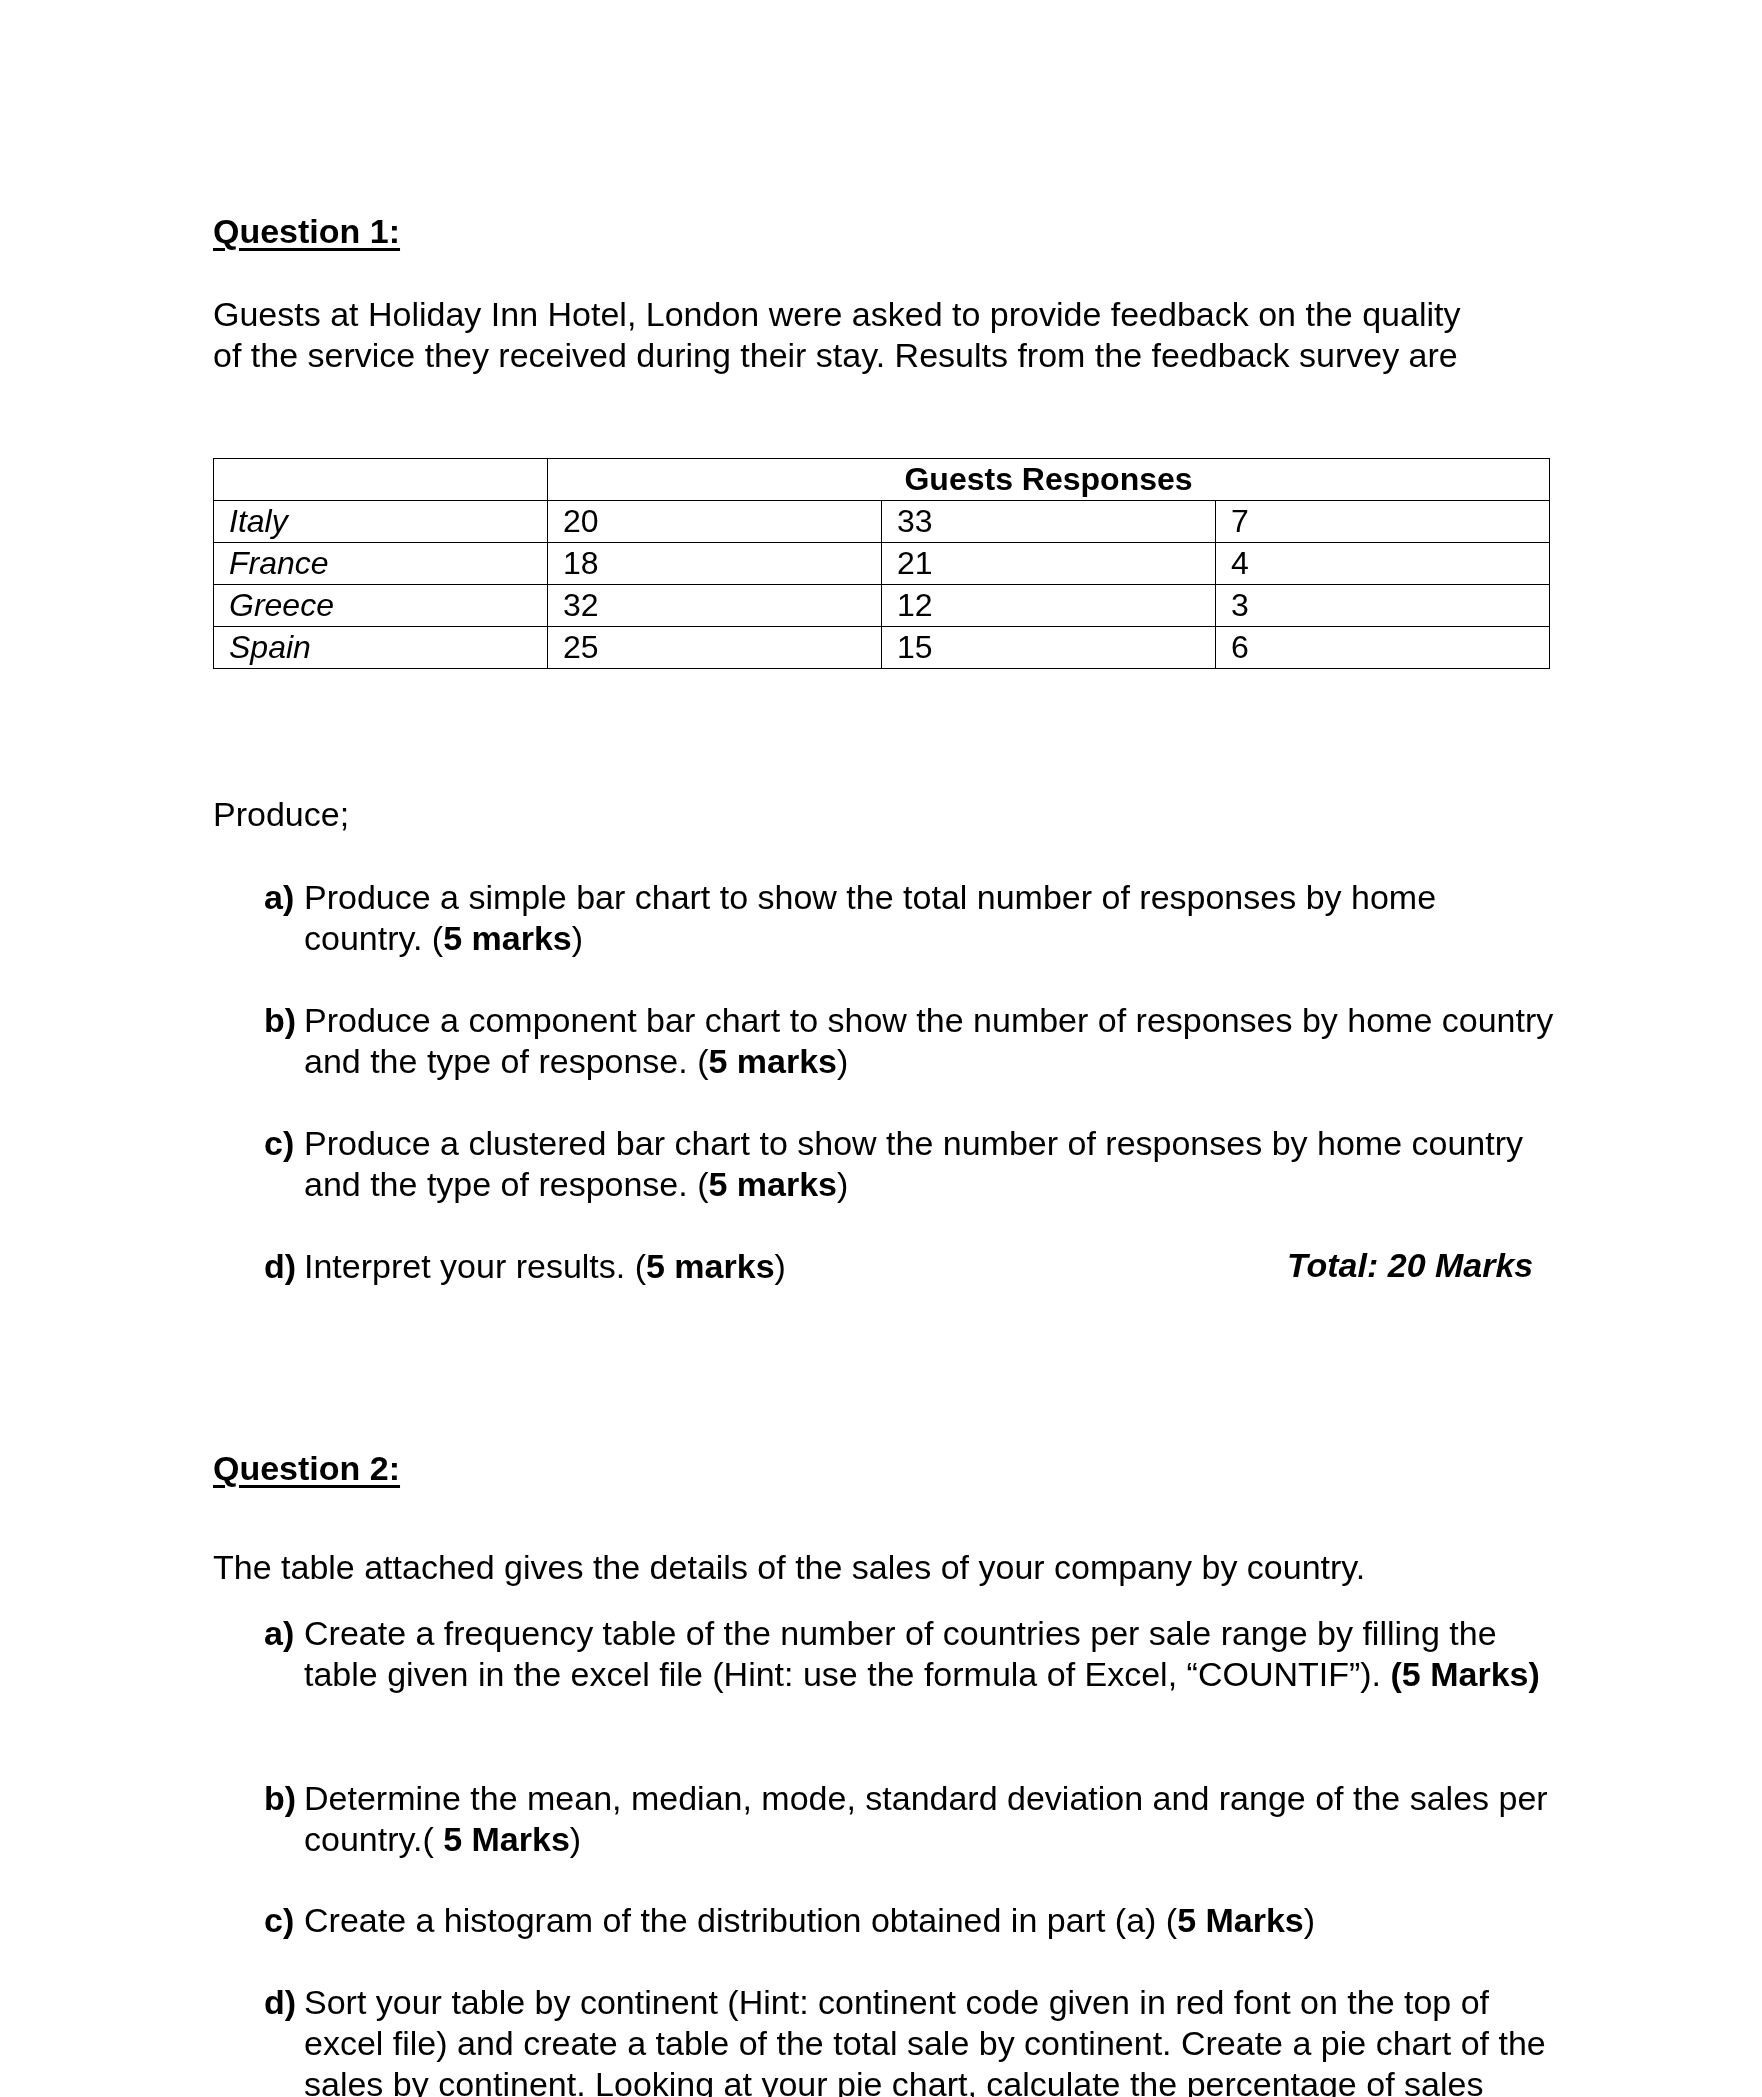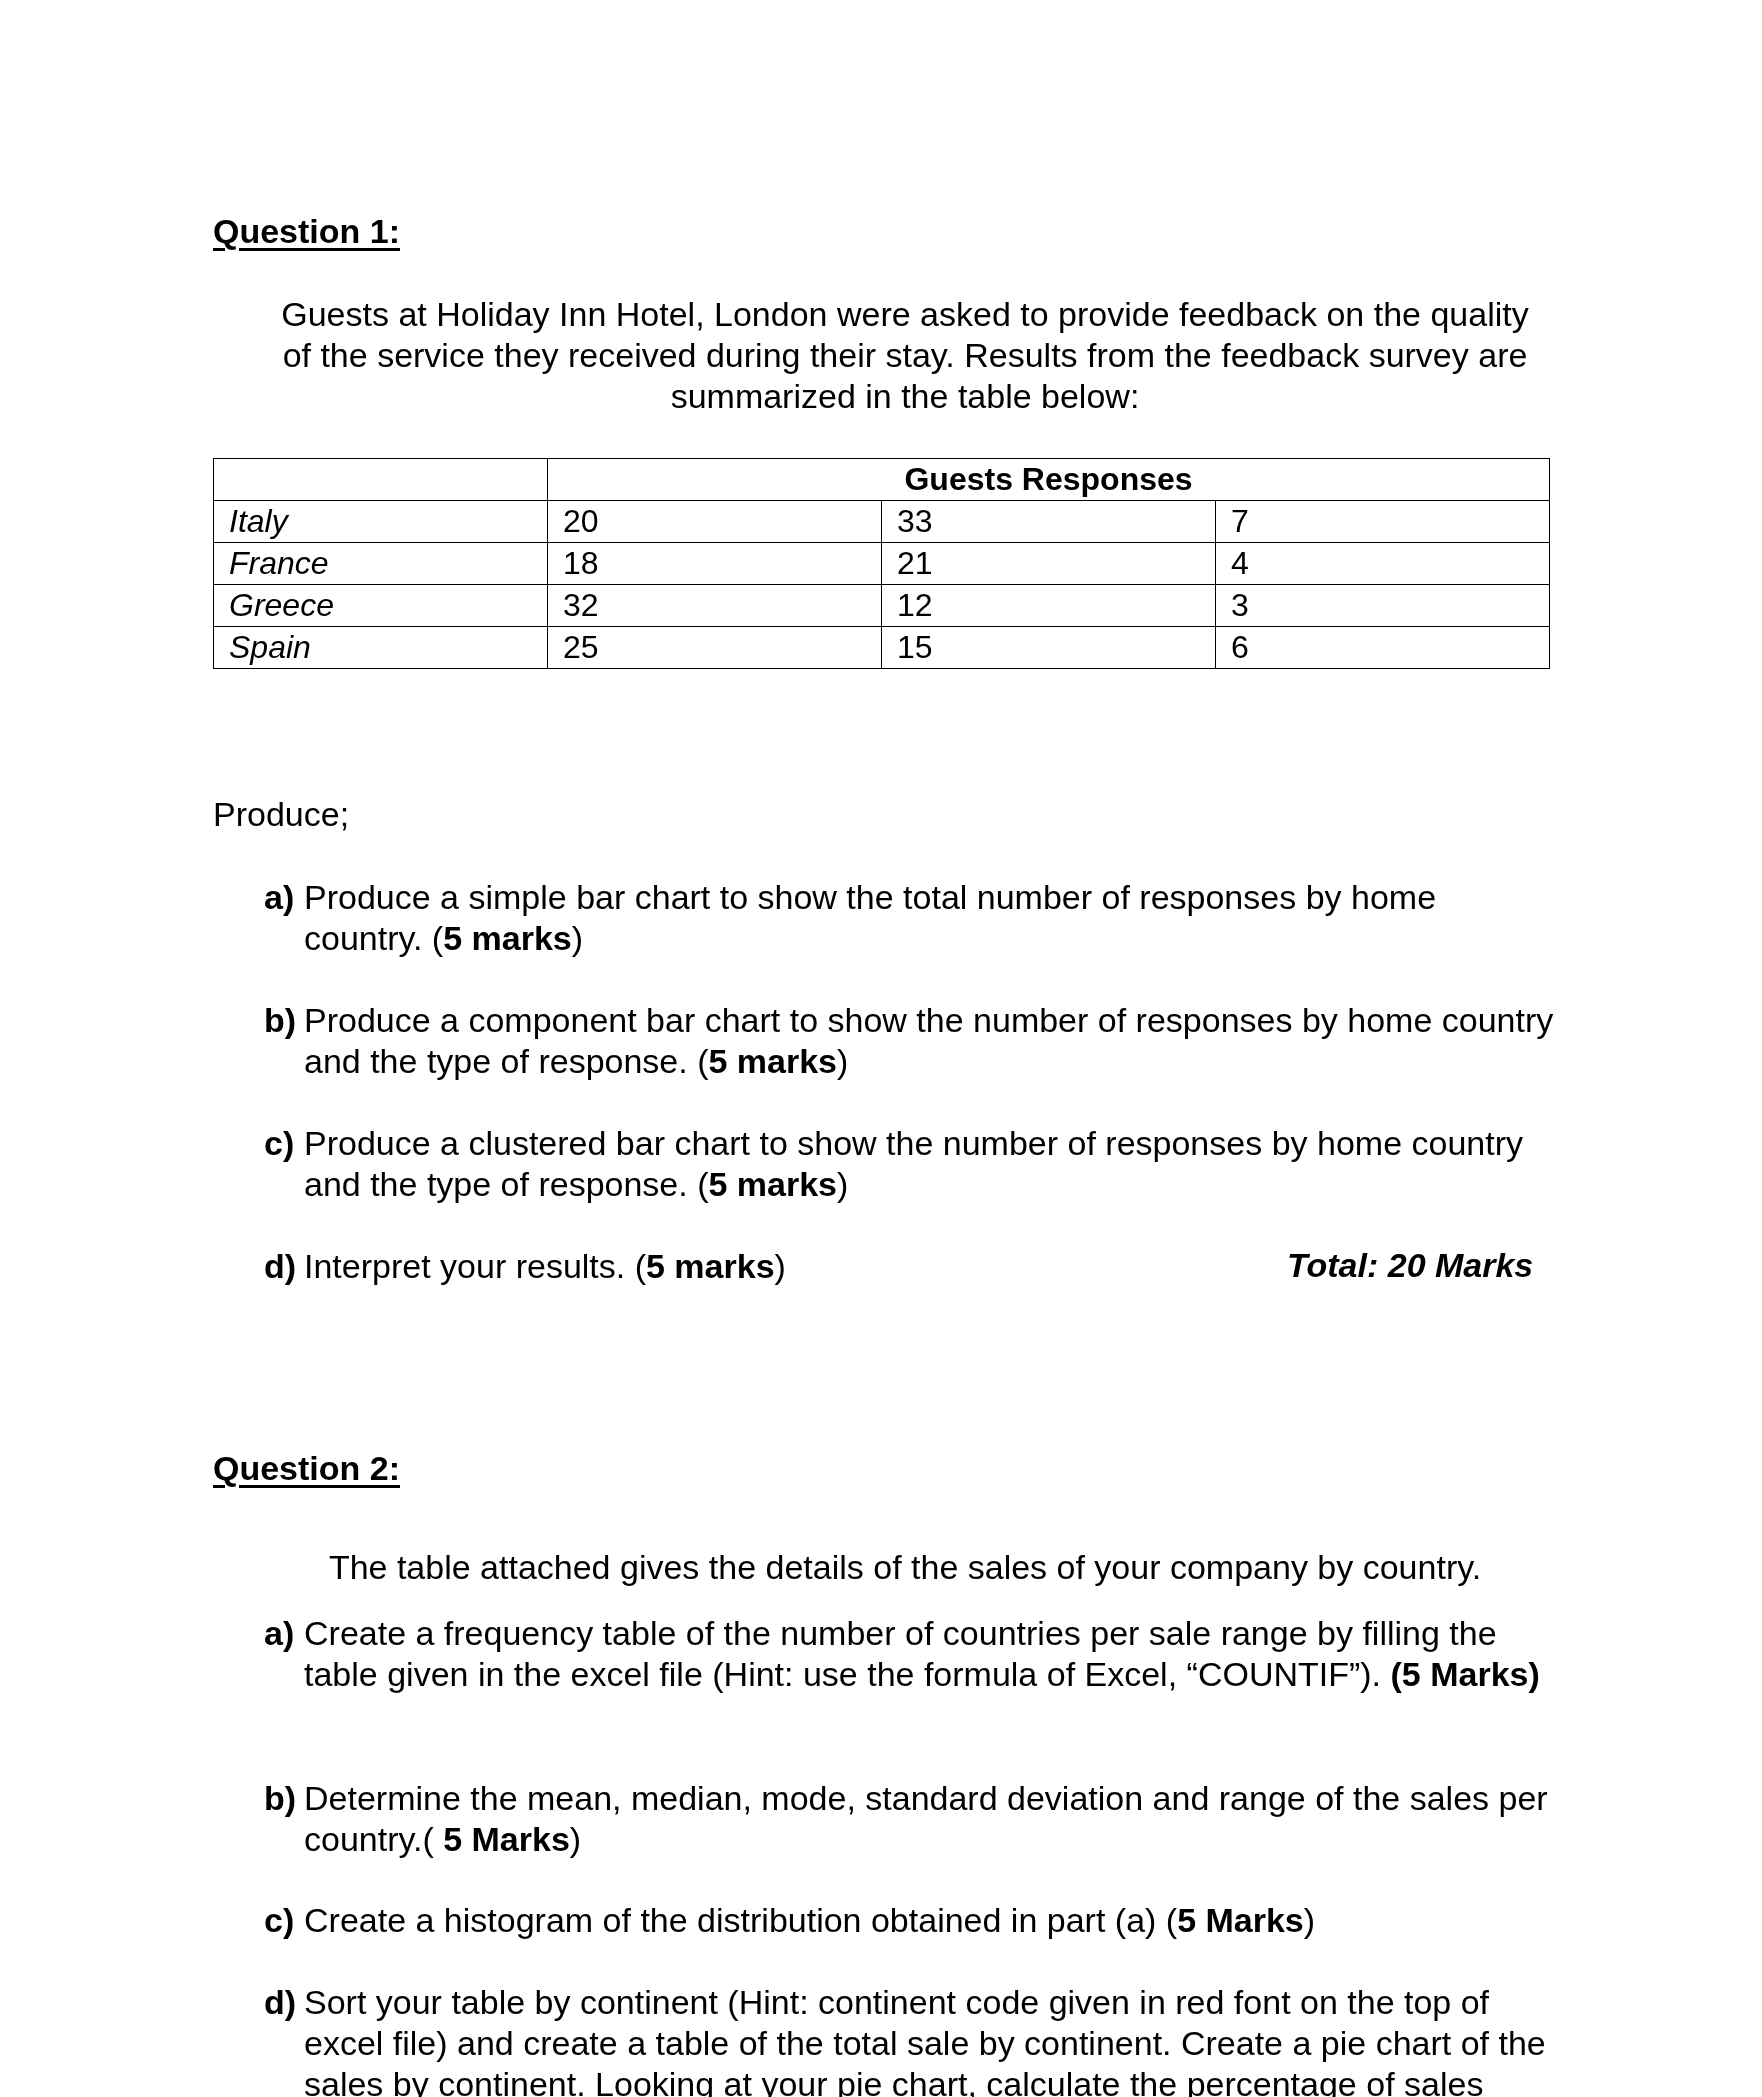--- a/index.html
+++ b/index.html
@@ -2,21 +2,21 @@
 <html style="font-size:6.7px"><head>
 <meta charset="utf-8">
 <style>
   html, body { margin: 0; padding: 0; background: #ffffff; }
   body {
     width: 1762px; height: 2492px; position: relative; overflow: hidden;
     font-family: "Liberation Sans", sans-serif; color: #000; font-size: 34px;
   }
   .abs { position: absolute; }
   .heading { font-weight: bold; text-decoration: underline; text-decoration-thickness: 2.9px; text-underline-offset: 5px; }
-  .para { line-height: 41px; text-align: center; }
+  .para { line-height: 41px; }
   .q-item { position: absolute; left: 264px; width: 1292px; line-height: 41px; }
   .q-item .lbl { position: absolute; left: 0; top: 0; font-weight: bold; }
   .q-item .txt { display: block; margin-left: 40px; }
   .total { position: absolute; font-weight: bold; }
   table.resp {
     position: absolute; left: 213px; top: 458px; width: 1336px;
     border-collapse: collapse; table-layout: fixed;
   }
   table.resp td { border: 1.7px solid #000; padding: 0 15px; vertical-align: top; font-size: 32px; line-height: 41px; }
   table.resp col.c0 { width: 334px; }
@@ -29,21 +29,20 @@
   b { font-weight: bold; }
 </style>
 </head>
 <body>
 
 <div class="abs heading" style="left:213px; top:212px;">Question 1:</div>
 
 <div class="abs para" style="left:213px; top:294px; width:1384px;">
   <div>Guests at Holiday Inn Hotel, London were asked to provide feedback on the quality</div>
   <div>of the service they received during their stay. Results from the feedback survey are</div>
-  <div>summarized in the table below:</div>
 </div>
 
 <table class="resp">
   <colgroup>
       <col class="c0">
       <col class="c1">
       <col class="c2">
       <col class="c3">
     </colgroup>
   <tbody>

